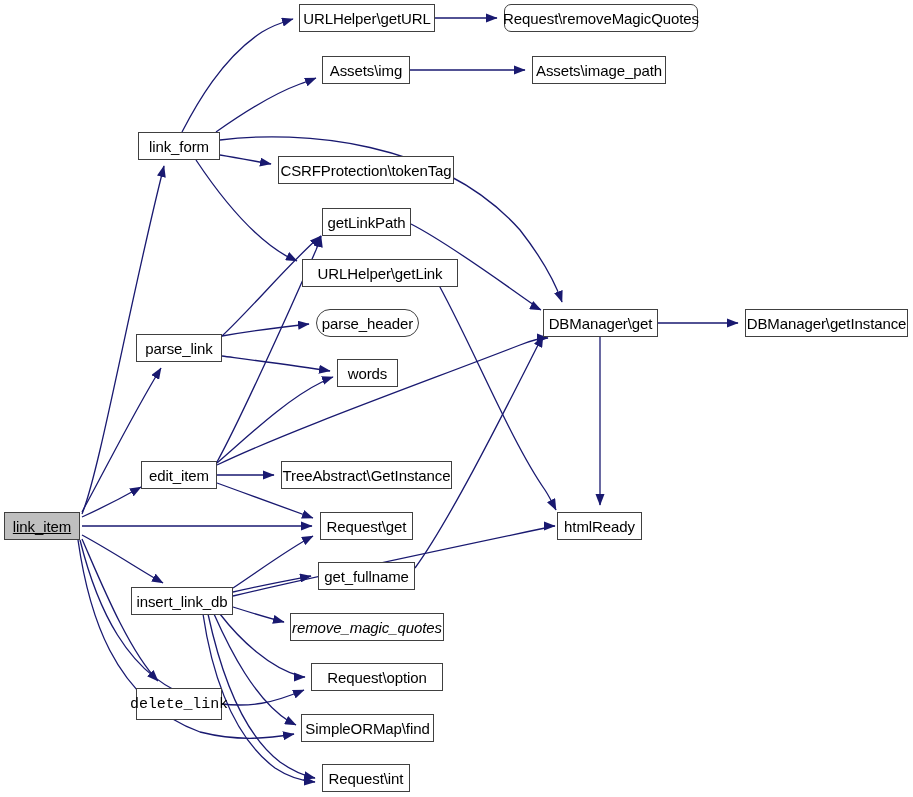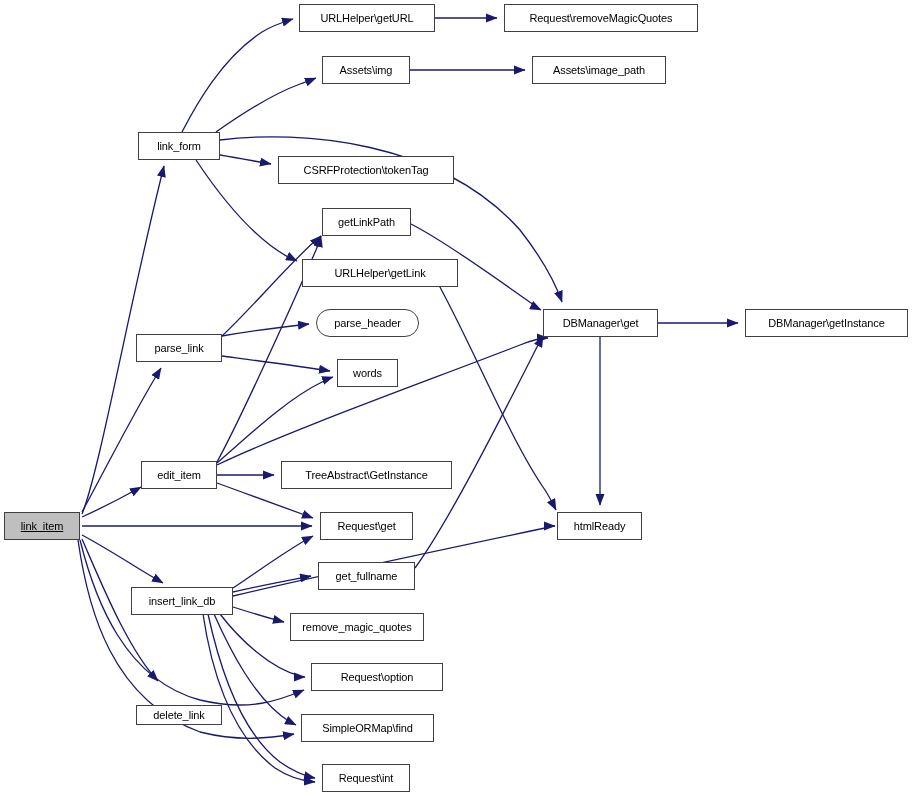--- a/index.html
+++ b/index.html
@@ -26,21 +26,21 @@
   }
   .gnode {
     position: absolute;
     box-sizing: border-box;
     border: 1px solid #404040;
     background: #ffffff;
     color: #000000;
     display: flex;
     align-items: center;
     justify-content: center;
-    font-size: 11px;
+    font-size: 15px;
     line-height: 1;
     white-space: nowrap;
     letter-spacing: -0.1px;
     z-index: 3;
   }
   .gnode.current {
     background: #bfbfbf;
     border-color: #404040;
     text-decoration: underline;
   }
@@ -107,21 +107,21 @@
       </div>
       <div class="gnode" style="left: 136px; top: 334px; width: 86px; height: 28px;">
         <span class="gnode-label">parse_link</span>
       </div>
       <div class="gnode" style="left: 141px; top: 461px; width: 76px; height: 28px;">
         <span class="gnode-label">edit_item</span>
       </div>
       <div class="gnode" style="left: 131px; top: 587px; width: 102px; height: 28px;">
         <span class="gnode-label">insert_link_db</span>
       </div>
-      <div class="gnode" style="left: 136px; top: 705px; width: 86px; height: 20px;">
+      <div class="gnode" style="left: 136px; top: 688px; width: 86px; height: 32px; font-family: Liberation Mono, monospace;">
         <span class="gnode-label">delete_link</span>
       </div>
       <div class="gnode" style="left: 299px; top: 4px; width: 136px; height: 28px;">
         <span class="gnode-label">URLHelper\getURL</span>
       </div>
       <div class="gnode" style="left: 322px; top: 56px; width: 88px; height: 28px;">
         <span class="gnode-label">Assets\img</span>
       </div>
       <div class="gnode" style="left: 278px; top: 156px; width: 176px; height: 28px;">
         <span class="gnode-label">CSRFProtection\tokenTag</span>
@@ -140,33 +140,33 @@
       </div>
       <div class="gnode" style="left: 281px; top: 461px; width: 171px; height: 28px;">
         <span class="gnode-label">TreeAbstract\GetInstance</span>
       </div>
       <div class="gnode" style="left: 320px; top: 512px; width: 93px; height: 28px;">
         <span class="gnode-label">Request\get</span>
       </div>
       <div class="gnode" style="left: 318px; top: 562px; width: 97px; height: 28px;">
         <span class="gnode-label">get_fullname</span>
       </div>
-      <div class="gnode" style="left: 290px; top: 613px; width: 134px; height: 28px;">
+      <div class="gnode" style="left: 290px; top: 613px; width: 154px; height: 28px; font-style: italic;">
         <span class="gnode-label">remove_magic_quotes</span>
       </div>
       <div class="gnode" style="left: 311px; top: 663px; width: 132px; height: 28px;">
         <span class="gnode-label">Request\option</span>
       </div>
       <div class="gnode" style="left: 301px; top: 714px; width: 133px; height: 28px;">
         <span class="gnode-label">SimpleORMap\find</span>
       </div>
       <div class="gnode" style="left: 322px; top: 764px; width: 88px; height: 28px;">
         <span class="gnode-label">Request\int</span>
       </div>
-      <div class="gnode" style="left: 504px; top: 4px; width: 194px; height: 28px;">
+      <div class="gnode" style="left: 504px; top: 4px; width: 194px; height: 28px; border-radius: 7px;">
         <span class="gnode-label">Request\removeMagicQuotes</span>
       </div>
       <div class="gnode" style="left: 532px; top: 56px; width: 134px; height: 28px;">
         <span class="gnode-label">Assets\image_path</span>
       </div>
       <div class="gnode" style="left: 543px; top: 309px; width: 115px; height: 28px;">
         <span class="gnode-label">DBManager\get</span>
       </div>
       <div class="gnode" style="left: 557px; top: 512px; width: 85px; height: 28px;">
         <span class="gnode-label">htmlReady</span>

